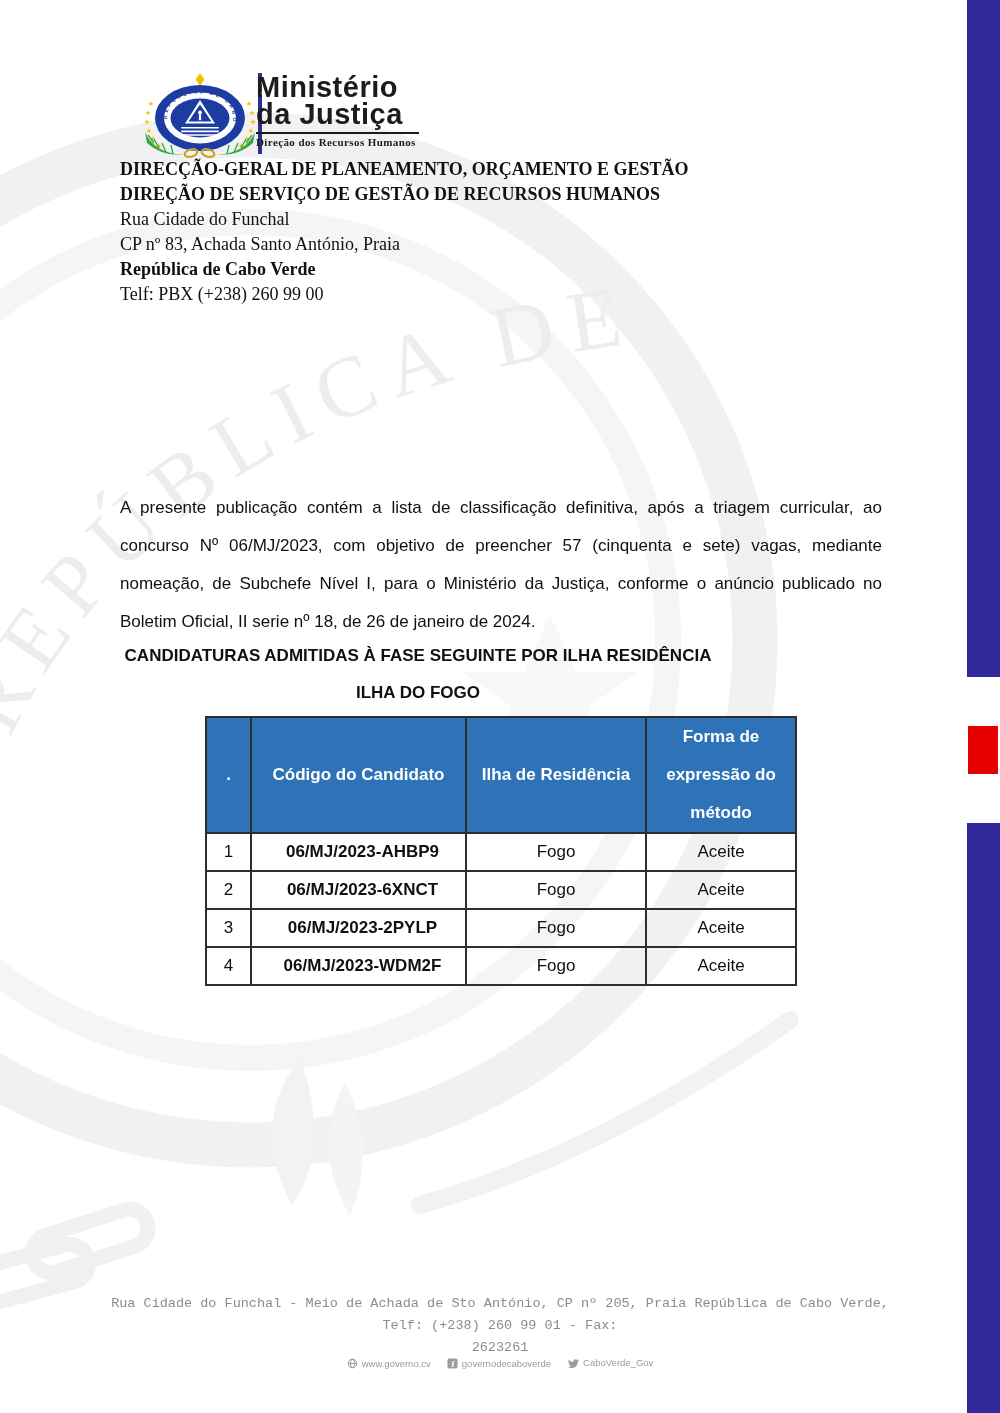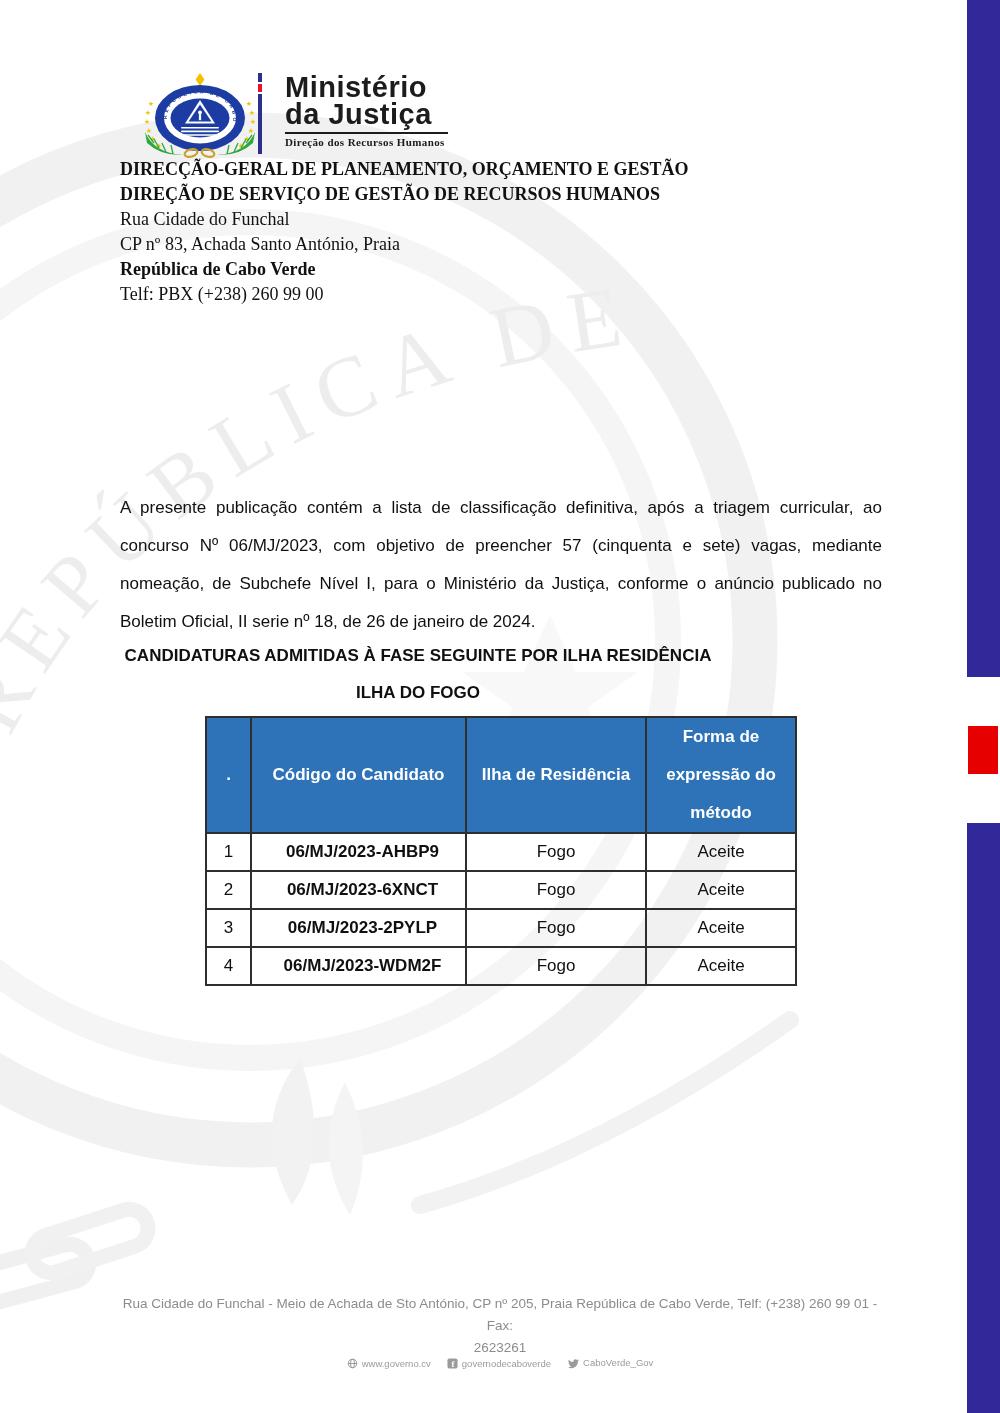--- a/index.html
+++ b/index.html
@@ -15,21 +15,21 @@
   .side-bar.red{left:968px;top:726px;width:30px;height:48px;background:#E60000;}
   .side-bar.b2{left:967px;top:823px;width:33px;height:590px;background:#31299A;}
   
   .emblem{position:absolute;left:142px;top:72px;width:116px;height:88px;}
   .brand-bar{position:absolute;left:258px;top:73px;width:3.5px;height:81px;}
   .brand-bar .seg-b1{height:9px;background:#2B2F8E;}
   .brand-bar .seg-g1{height:2px;background:#fff;}
   .brand-bar .seg-r{height:8px;background:#E8112D;}
   .brand-bar .seg-g2{height:2px;background:#fff;}
   .brand-bar .seg-b2{height:60px;background:#2B2F8E;}
-  .brand-text{position:absolute;left:285px;top:74px;width:190px;}
+  .brand-text{position:absolute;left:256px;top:74px;width:190px;}
   .ministry-name{font-weight:bold;font-size:29px;line-height:27px;letter-spacing:.5px;color:#1c1c1c;}
   .brand-rule{width:163px;height:2px;background:#1c1c1c;margin:4px 0 2px 0;}
   .brand-sub{font-family:"Liberation Serif",serif;font-weight:bold;font-size:11px;letter-spacing:.4px;color:#1c1c1c;}
   
   .addr{position:absolute;left:120px;top:157px;font-family:"Liberation Serif",serif;font-size:18px;line-height:25px;color:#111;}
   .addr .b{font-weight:bold;}
   
   .titles{position:absolute;left:0;top:338px;width:1000px;text-align:center;}
   .titles div{font-weight:bold;font-size:17.5px;line-height:37.5px;color:#101010;}
   
@@ -47,21 +47,21 @@
     font-size:17px;
   }
   .doc-table th,.doc-table td{border:2px solid #2e2e2e;text-align:center;vertical-align:middle;padding:0 4px;overflow:hidden;}
   .doc-table thead th{background:#2E73B8;color:#fff;font-weight:bold;height:114px;line-height:38px;}
   .doc-table td{height:36px;color:#101010;}
   .doc-table td.code{font-weight:bold;padding-left:12px;}
   .c0{width:45px;} .c1{width:215px;} .c2{width:180px;} .c3{width:150px;}
   
   .footer-addr{
     position:absolute;left:110px;top:1293px;width:780px;text-align:center;
-    font-family:Liberation Sans, sans-serif;font-size:13.5px;line-height:22px;color:#8c8c8c;
+    font-family:Liberation Mono, monospace;font-size:13.5px;line-height:22px;color:#8c8c8c;
   }
   .social-row{
     position:absolute;left:0;top:1357px;width:1000px;display:flex;justify-content:center;gap:16px;
     align-items:center;font-size:9.5px;color:#9b9b9b;
   }
   .social-item{display:flex;align-items:flex-start;gap:4px;}
 </style>
 </head>
 <body>
 

